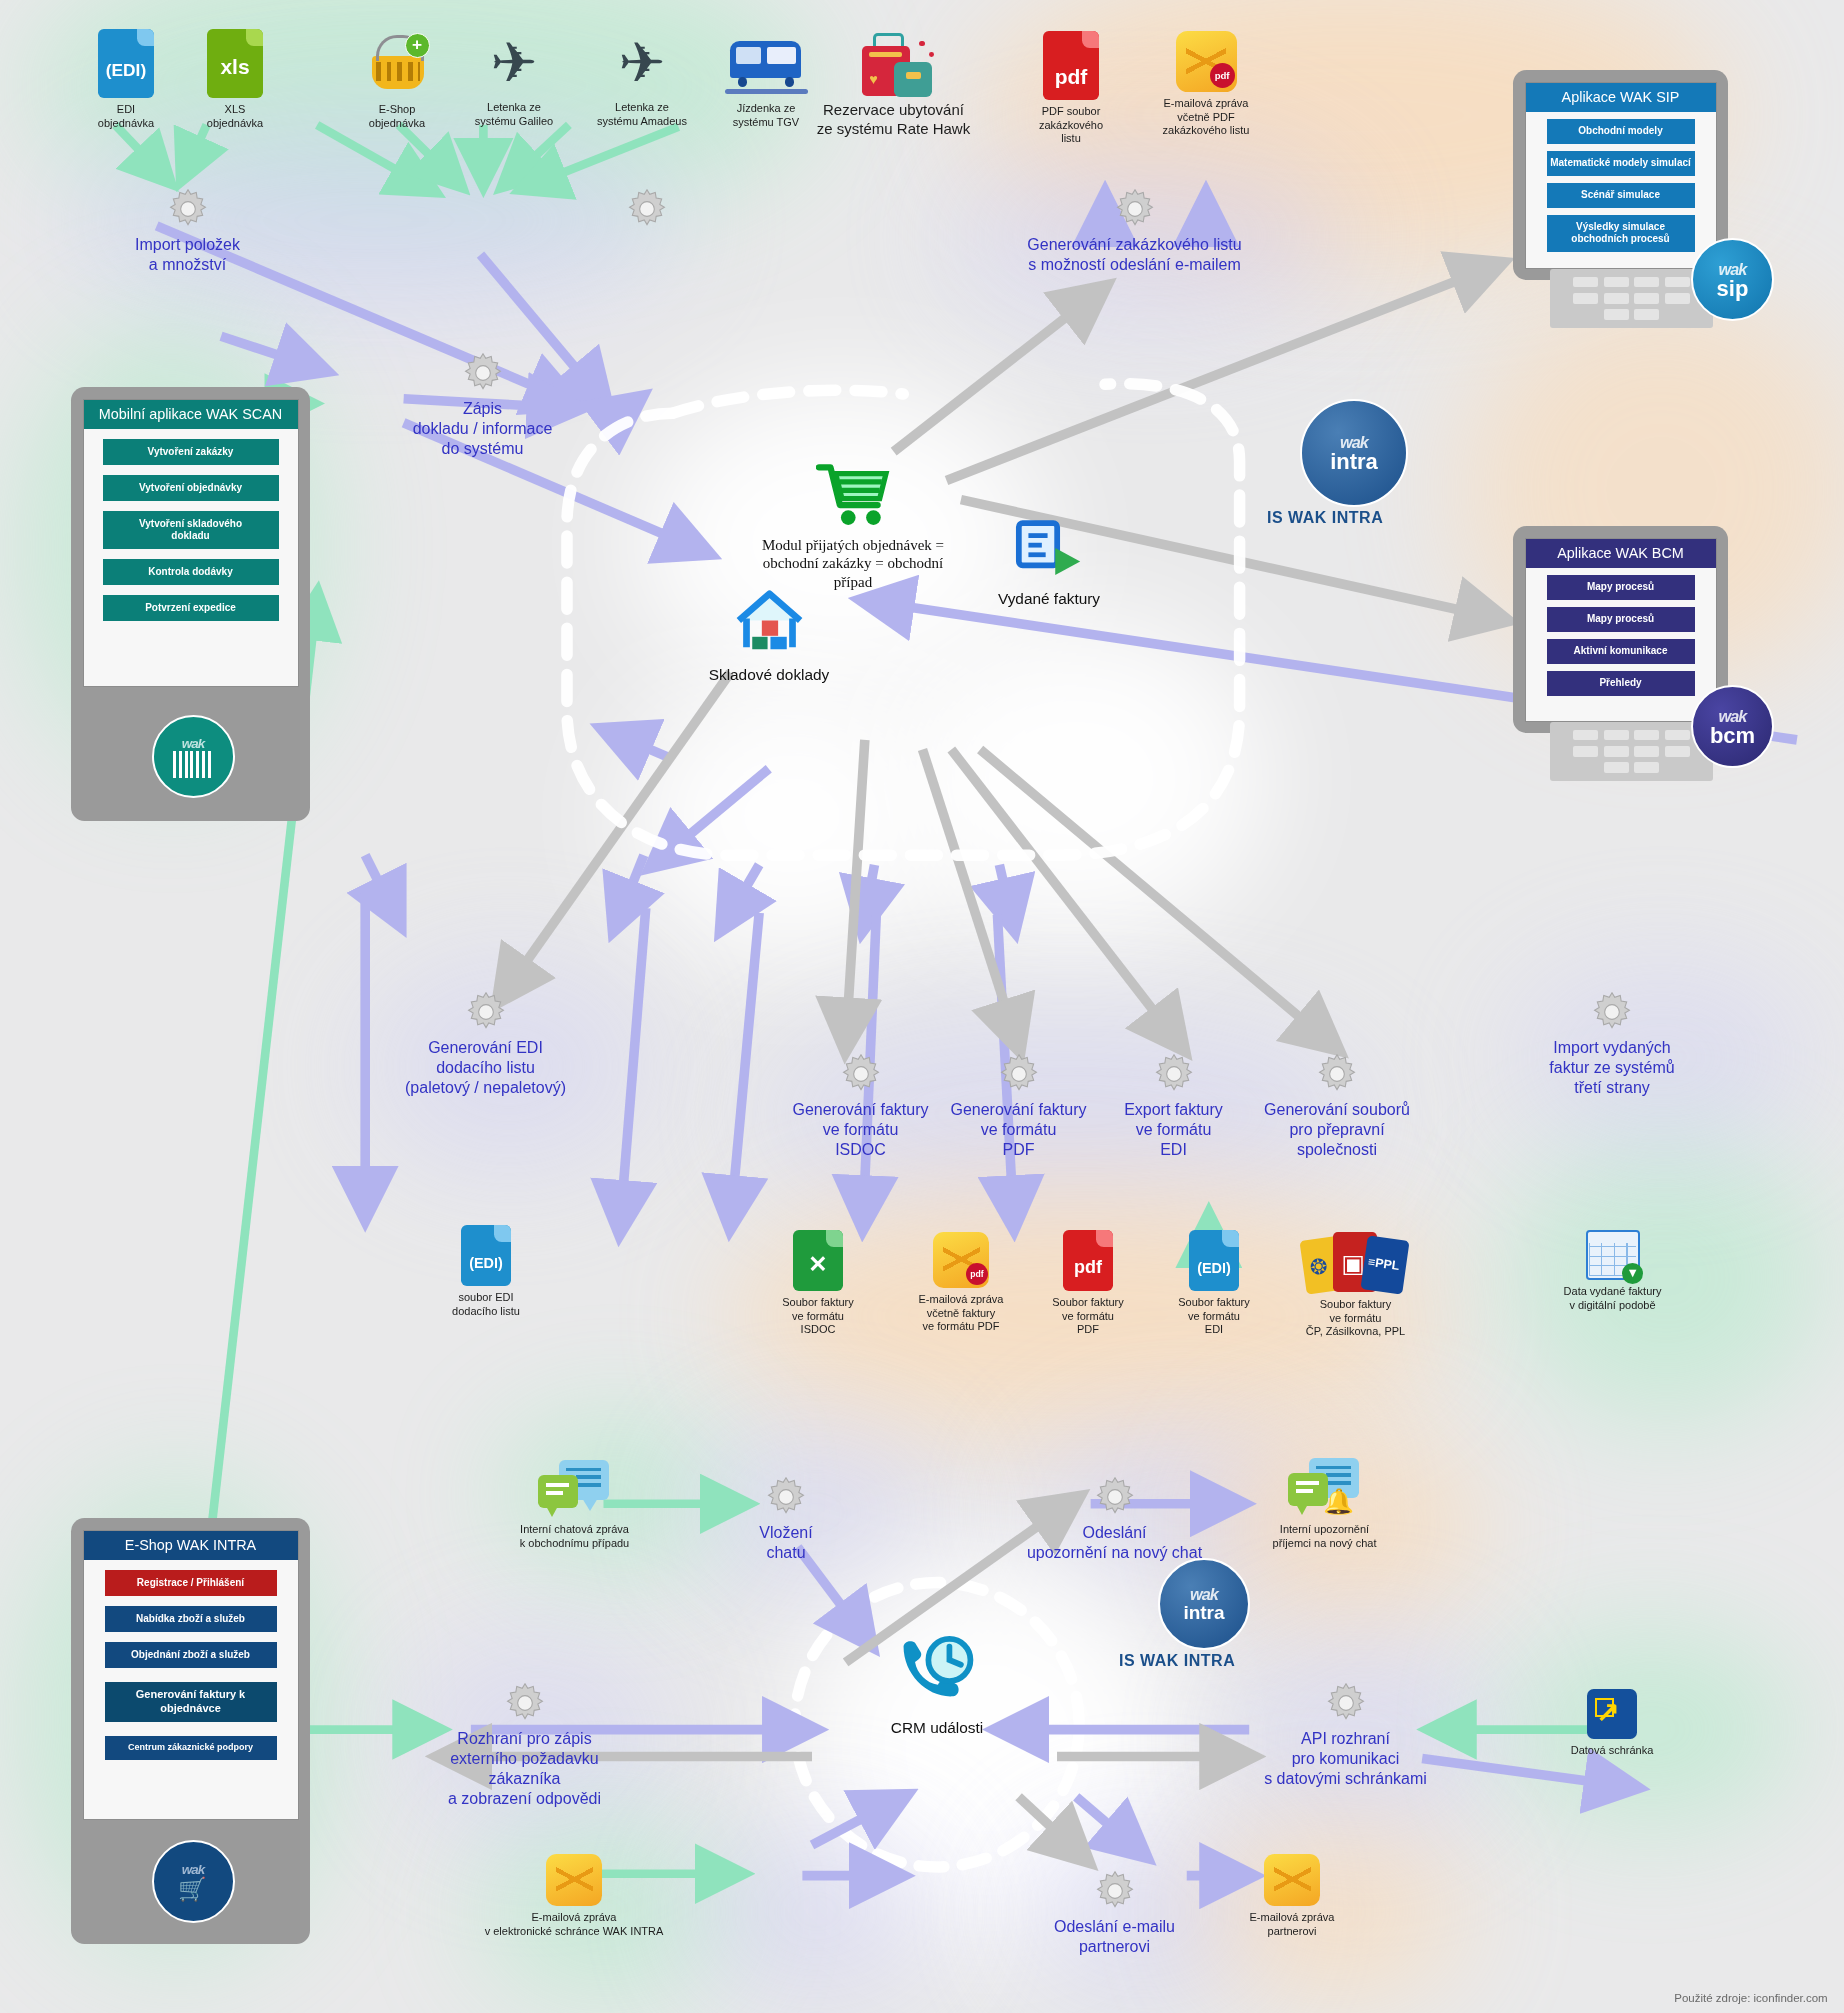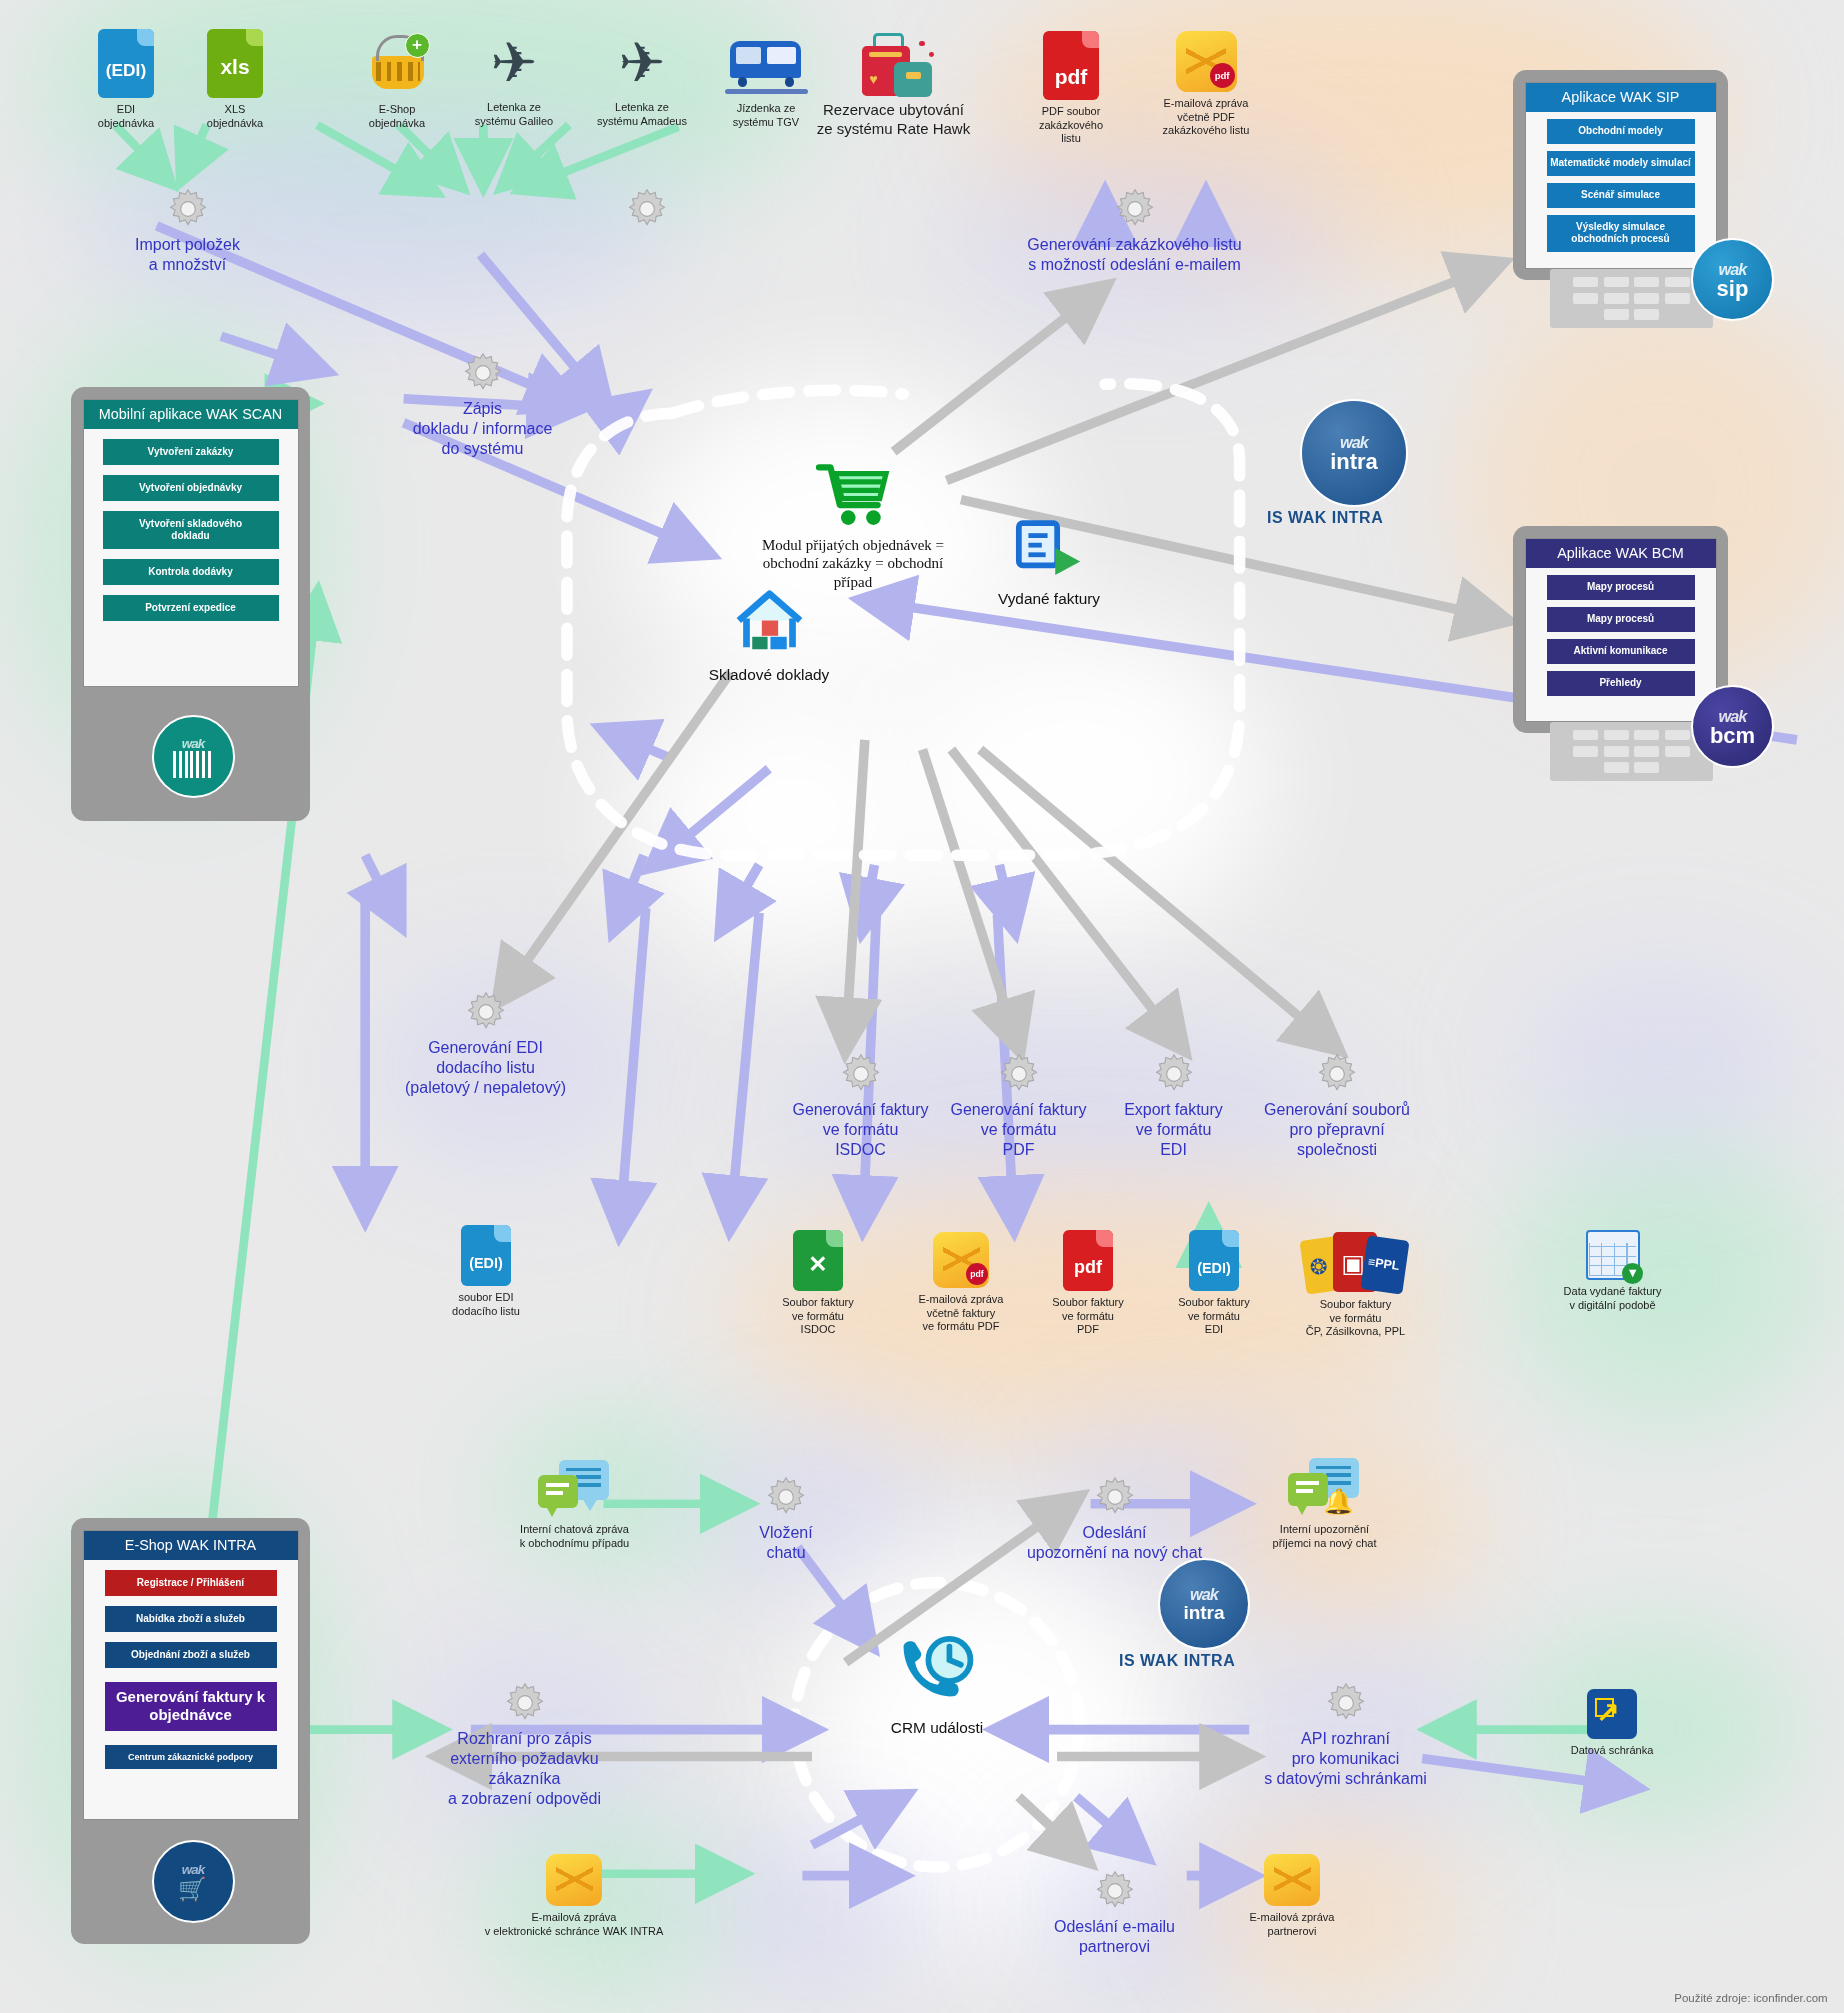--- a/index.html
+++ b/index.html
@@ -495,20 +495,33 @@
             <path d="M24 3l3 5 6-2 1 6 6 1-2 6 5 3-5 3 2 6-6 1-1 6-6-2-3 5-3-5-6 2-1-6-6-1 2-6-5-3 5-3-2-6 6-1 1-6 6 2z"></path>
             <circle cx="24" cy="24" r="8" fill="#f2f2f2"></circle>
           </g>
         </svg>
     </div>
     <div class="cap" style="white-space:pre-line">Generování souborů
 pro přepravní
 společnosti</div>
   </div>
 
+  <div class="node proc" style="left:1612px;top:990px;width:192px;margin-left:-96px;">
+    <div class="gear">
+      <svg viewBox="0 0 48 48" width="44" height="44">
+          <g fill="#cfcfcf" stroke="#a9a9a9" stroke-width="1.2">
+            <path d="M24 3l3 5 6-2 1 6 6 1-2 6 5 3-5 3 2 6-6 1-1 6-6-2-3 5-3-5-6 2-1-6-6-1 2-6-5-3 5-3-2-6 6-1 1-6 6 2z"></path>
+            <circle cx="24" cy="24" r="8" fill="#f2f2f2"></circle>
+          </g>
+        </svg>
+    </div>
+    <div class="cap" style="white-space:pre-line">Import vydaných
+faktur ze systémů
+třetí strany</div>
+  </div>
 
   <div class="node asset" style="left:486px;top:1225px;">
     <div class="ficon" style="width:50px;height:61px;">
       <div class="body" style="background:#1e8fcd;"></div>
       <div class="fold" style="background:#7fc8ef;border-radius:0 5.8px 0 7.7px;"></div>
       <div class="lbl" style="bottom:15.4px;font-size:14.4px;">(EDI)</div>
     </div>
     <div class="cap" style="white-space:pre-line">soubor EDI
 dodacího listu</div>
   </div>
@@ -766,21 +779,21 @@
     <div class="cap" style="white-space:pre-line">E-mailová zpráva
 partnerovi</div>
   </div>
 
   <div class="device" style="left:71px;top:1518px;width:216px;height:403px;">
     <div class="screen" style="width:100%;height:290px;box-sizing:border-box;">
       <div class="scr-title" style="background:#12497f;">E-Shop WAK INTRA</div>
       <div class="scr-btn" style="background:#b91c1c;margin:10.6px 21px;">Registrace / Přihlášení</div>
       <div class="scr-btn" style="background:#12497f;margin:10.6px 21px;">Nabídka zboží a služeb</div>
       <div class="scr-btn" style="background:#12497f;margin:10.6px 21px;">Objednání zboží a služeb</div>
-      <div class="scr-btn" style="background:#4c1d95;margin:14px 21px;font-size:15px;">Generování faktury k objednávce</div>
+      <div class="scr-btn" style="background:#0c4a6e;margin:14px 21px;font-size:11px;">Generování faktury k objednávce</div>
       <div class="scr-btn" style="background:#12497f;margin:10.6px 21px;font-size:9px;">Centrum zákaznické podpory</div>
     </div>
     <div style="position:absolute;left:50%;margin-left:-39px;bottom:21px;width:79px;height:79px;border-radius:50%;background:#12497f;border:2.9px solid #fff;display:flex;align-items:center;justify-content:center;flex-direction:column;">
       <div style="color:#9fb7d2;font-size:13.4px;font-weight:bold;font-style:italic;letter-spacing:-1px;">wak</div>
       <div style="color:#fff;font-size:23px;line-height:25px;">🛒</div>
     </div>
   </div>
 
   <div class="footer">Použité zdroje: iconfinder.com</div>
 </div>

